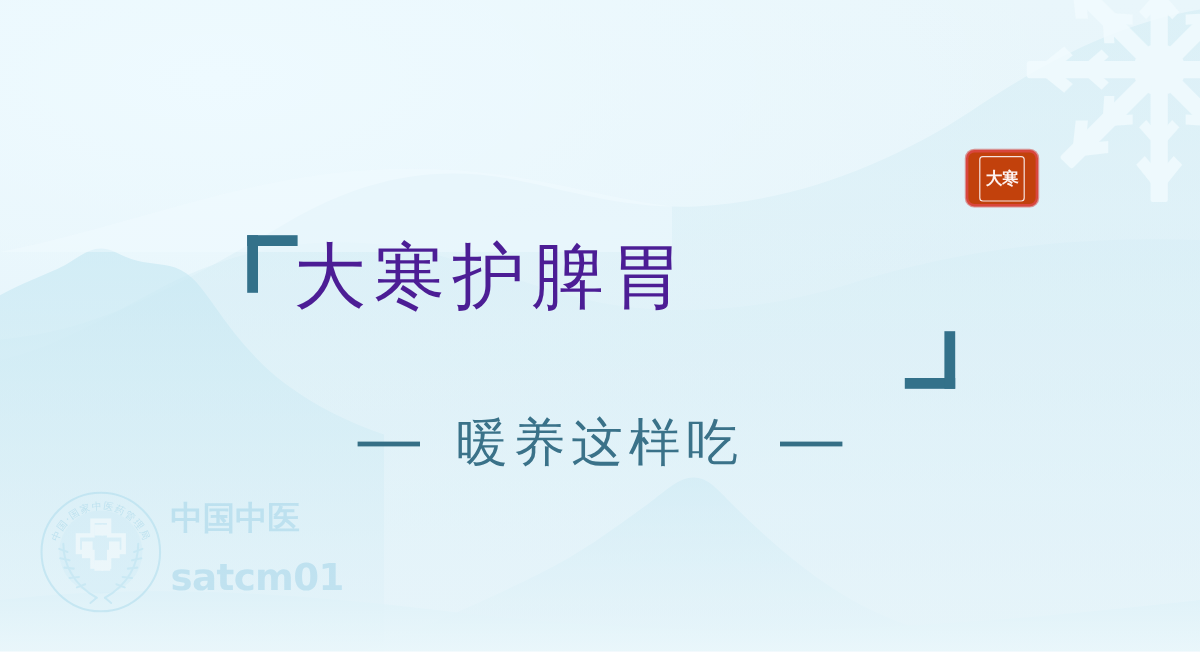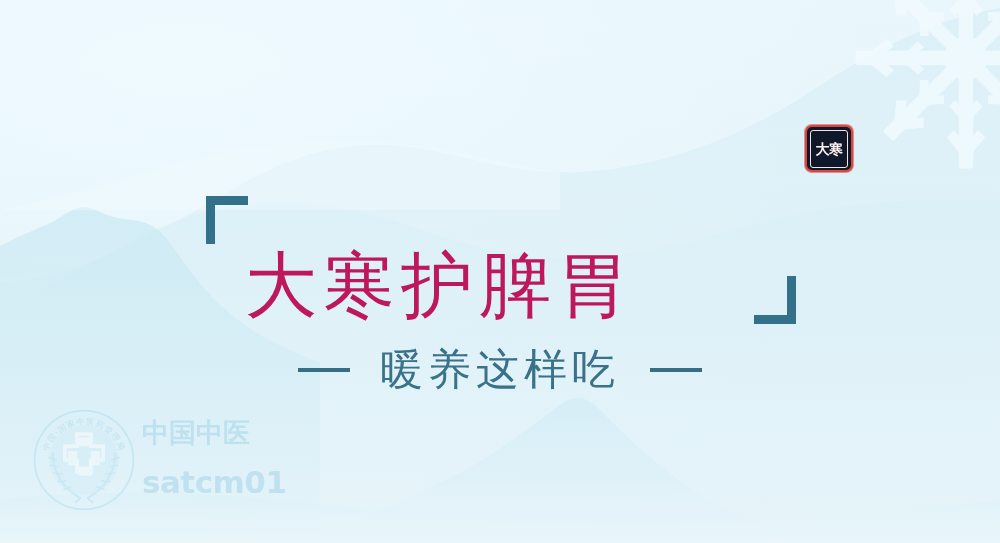--- a/index.html
+++ b/index.html
@@ -42,25 +42,25 @@
     height: 240px;
     opacity: .85;
     pointer-events: none;
   }
 
   
   .seal {
     position: absolute;
     left: 805px;
     top: 125px;
-    width: 48px;
+    width: 60px;
     height: 47px;
     box-sizing: border-box;
     border-radius: 7px;
-    background: #0f172a;
+    background: #c2410c;
     border: 2px solid #d8463d;
     box-shadow: 0 0 0 1px rgba(207,32,24,.45);
     display: flex;
     align-items: center;
     justify-content: center;
   }
   .seal-inner {
     width: 36px;
     height: 36px;
     border: 1.6px solid #f6e3e0;
@@ -93,28 +93,27 @@
 
   .bracket-close { left: 754px; top: 276px; width: 42px; height: 48px; }
   .bracket-close .h { left: 0; bottom: 0; width: 42px; height: 9px; }
   .bracket-close .v { right: 0; top: 0; width: 9px; height: 48px; }
 
   .title {
     position: absolute;
     left: 245px;
     top: 200px;
     width: 560px;
-    color: #be185d;
+    color: #4c1d95;
     font-family: "DejaVu Serif", "Liberation Serif", serif;
-    font-size: 72px;
+    font-size: 60px;
     font-weight: 400;
     line-height: 1.05;
     letter-spacing: 6px;
     white-space: nowrap;
-    margin-top: 48px;
   }
 
   
   .subtitle-row {
     position: absolute;
     left: 0;
     top: 348px;
     width: 1000px;
     display: flex;
     align-items: center;

